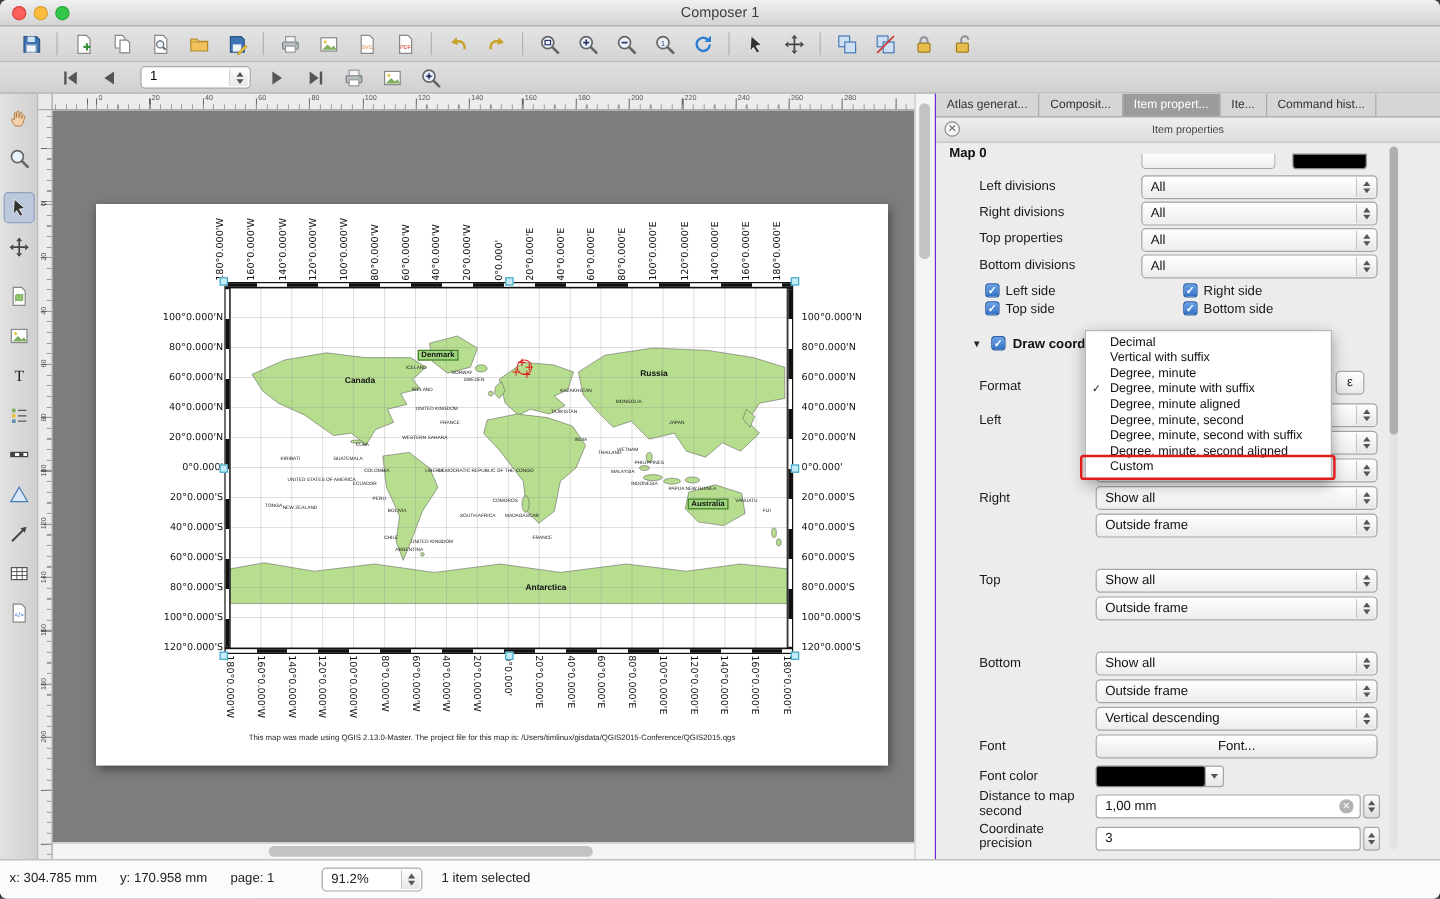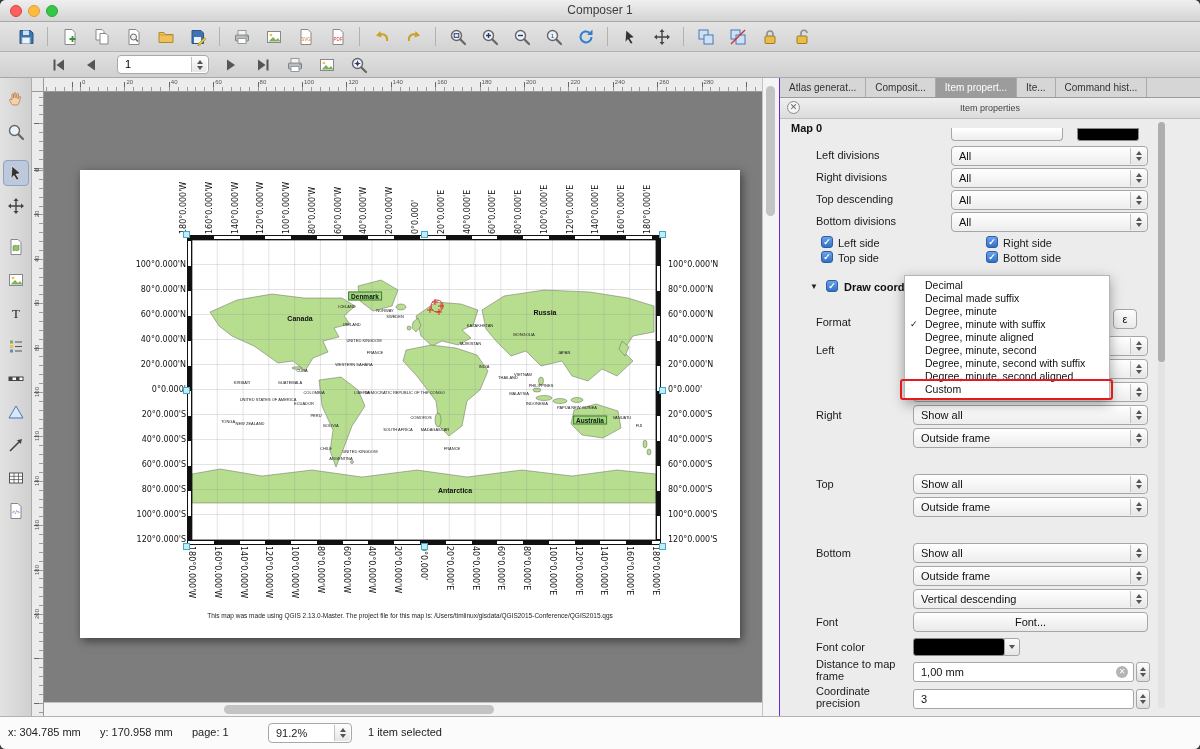--- a/index.html
+++ b/index.html
@@ -656,21 +656,21 @@
     <div class="prow" style="top:71px">Left divisions</div>
     <div class="combo" style="left:171px;top:68px;width:197px"><span>All</span><span class="carr">
           <i class="u"></i>
           <i class="d"></i>
         </span></div>
     <div class="prow" style="top:93px">Right divisions</div>
     <div class="combo" style="left:171px;top:90px;width:197px"><span>All</span><span class="carr">
           <i class="u"></i>
           <i class="d"></i>
         </span></div>
-    <div class="prow" style="top:115px">Top descending</div>
+    <div class="prow" style="top:115px">Top properties</div>
     <div class="combo" style="left:171px;top:112px;width:197px"><span>All</span><span class="carr">
           <i class="u"></i>
           <i class="d"></i>
         </span></div>
     <div class="prow" style="top:137px">Bottom divisions</div>
     <div class="combo" style="left:171px;top:134px;width:197px"><span>All</span><span class="carr">
           <i class="u"></i>
           <i class="d"></i>
         </span></div>
 
@@ -752,42 +752,42 @@
 
     <div class="prow" style="top:538px">Font</div>
     <div class="btn" style="left:133px;top:534px;width:235px">Font...</div>
 
     <div class="prow" style="top:563px">Font color</div>
     <div class="swatch" style="left:133px;top:560px;width:92px"></div>
     <div class="swatch-arr" style="left:224px;top:560px">
         <i></i>
       </div>
 
-    <div class="prow" style="top:580px">Distance to map frame</div>
+    <div class="prow" style="top:580px">Distance to map second</div>
     <div class="field" style="left:133px;top:584px;width:221px"><span>1,00 mm</span></div>
     <div class="clear-ic" style="left:336px;top:588px">✕</div>
     <div class="stepper" style="left:356px;top:584px">
         <i class="u"></i>
         <i class="d"></i>
       </div>
 
     <div class="prow" style="top:607px">Coordinate precision</div>
     <div class="field" style="left:133px;top:611px;width:221px"><span>3</span></div>
     <div class="stepper" style="left:356px;top:611px">
         <i class="u"></i>
         <i class="d"></i>
       </div>
 
     <div class="pscroll">
         <div class="thumb"></div>
       </div>
 
     <div class="menu" id="formatmenu">
         <div class="mi">Decimal</div>
-        <div class="mi">Decimal made suffix</div>
+        <div class="mi">Vertical with suffix</div>
         <div class="mi">Degree, minute</div>
         <div class="mi"><span class="chk">✓</span>Degree, minute with suffix</div>
         <div class="mi">Degree, minute aligned</div>
         <div class="mi">Degree, minute, second</div>
         <div class="mi">Degree, minute, second with suffix</div>
         <div class="mi">Degree, minute, second aligned</div>
         <div class="mi">Custom</div>
       </div>
     <div class="redbox"></div>
   </div>

